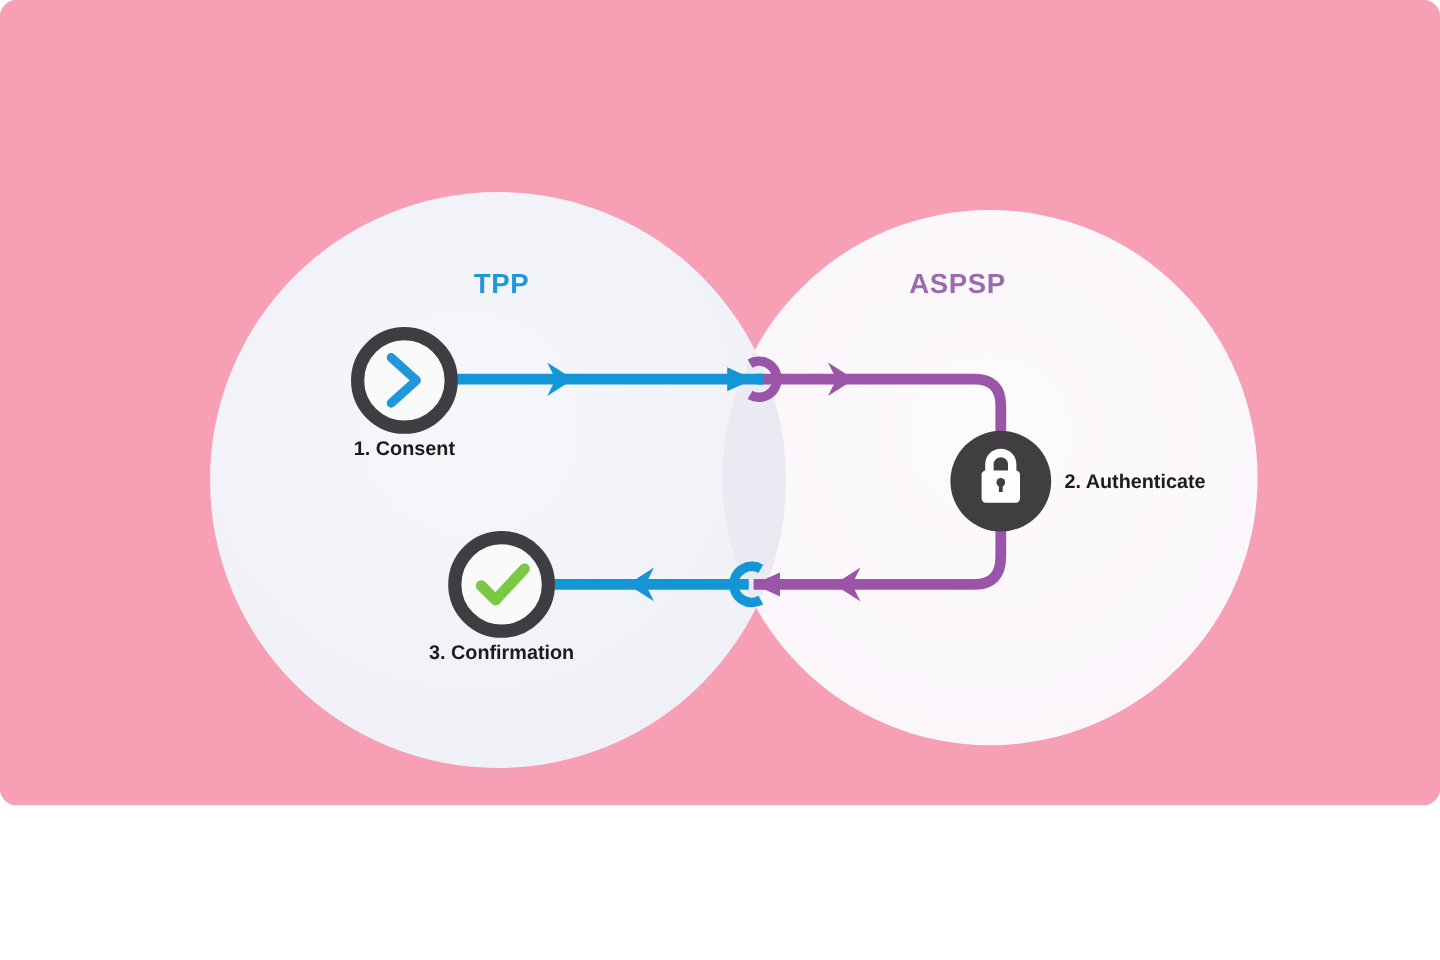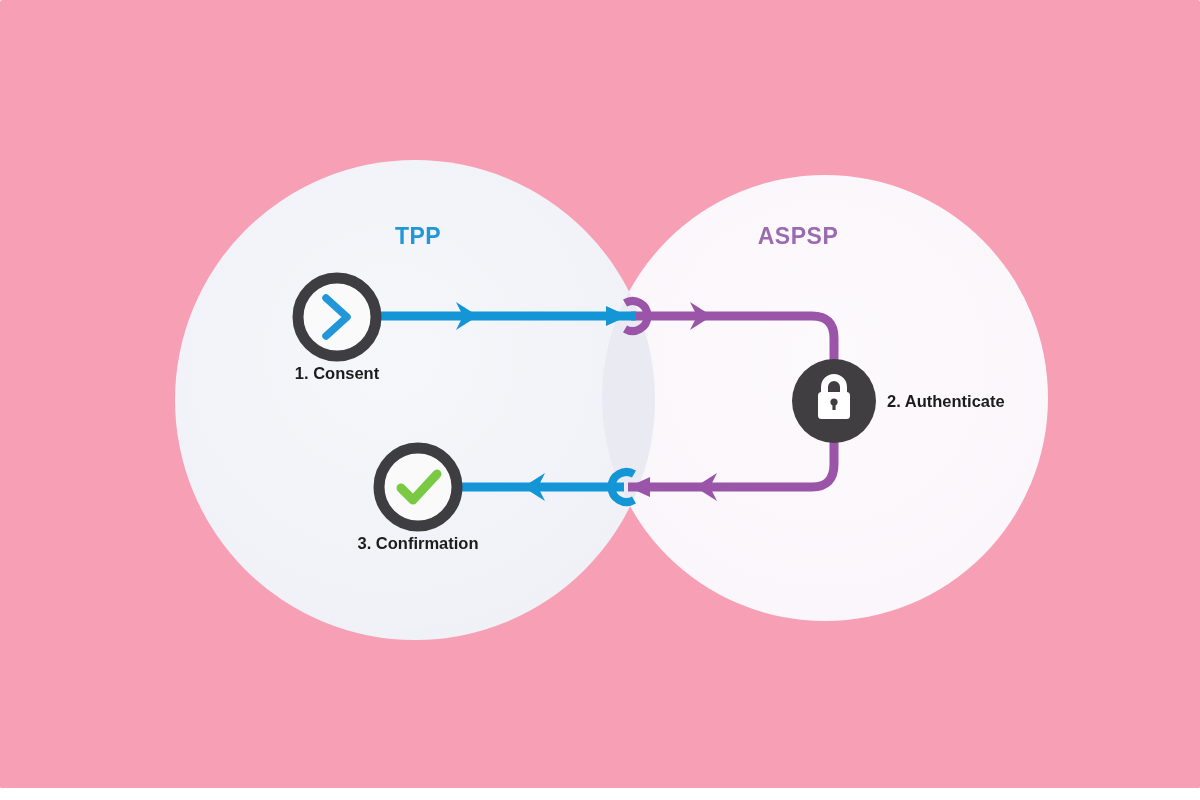--- a/index.html
+++ b/index.html
@@ -4,25 +4,25 @@
 <title>Open Banking Flow Diagram</title>
 <style>
   html, body {
     margin: 0;
     padding: 0;
     background: #ffffff;
   }
   #canvas {
     position: relative;
     width: 1200px;
-    height: 788px;
+    height: 671px;
     overflow: hidden;
     font-family: "Liberation Sans", sans-serif;
     background: #F79FB5;
-    border-radius: 2px;
+    border-radius: 14px;
   }
   #diagram-svg {
     position: absolute;
     inset: 0;
     width: 1200px;
     height: 800px;
     display: block;
   }
   .zone-label {
     font-weight: bold;

